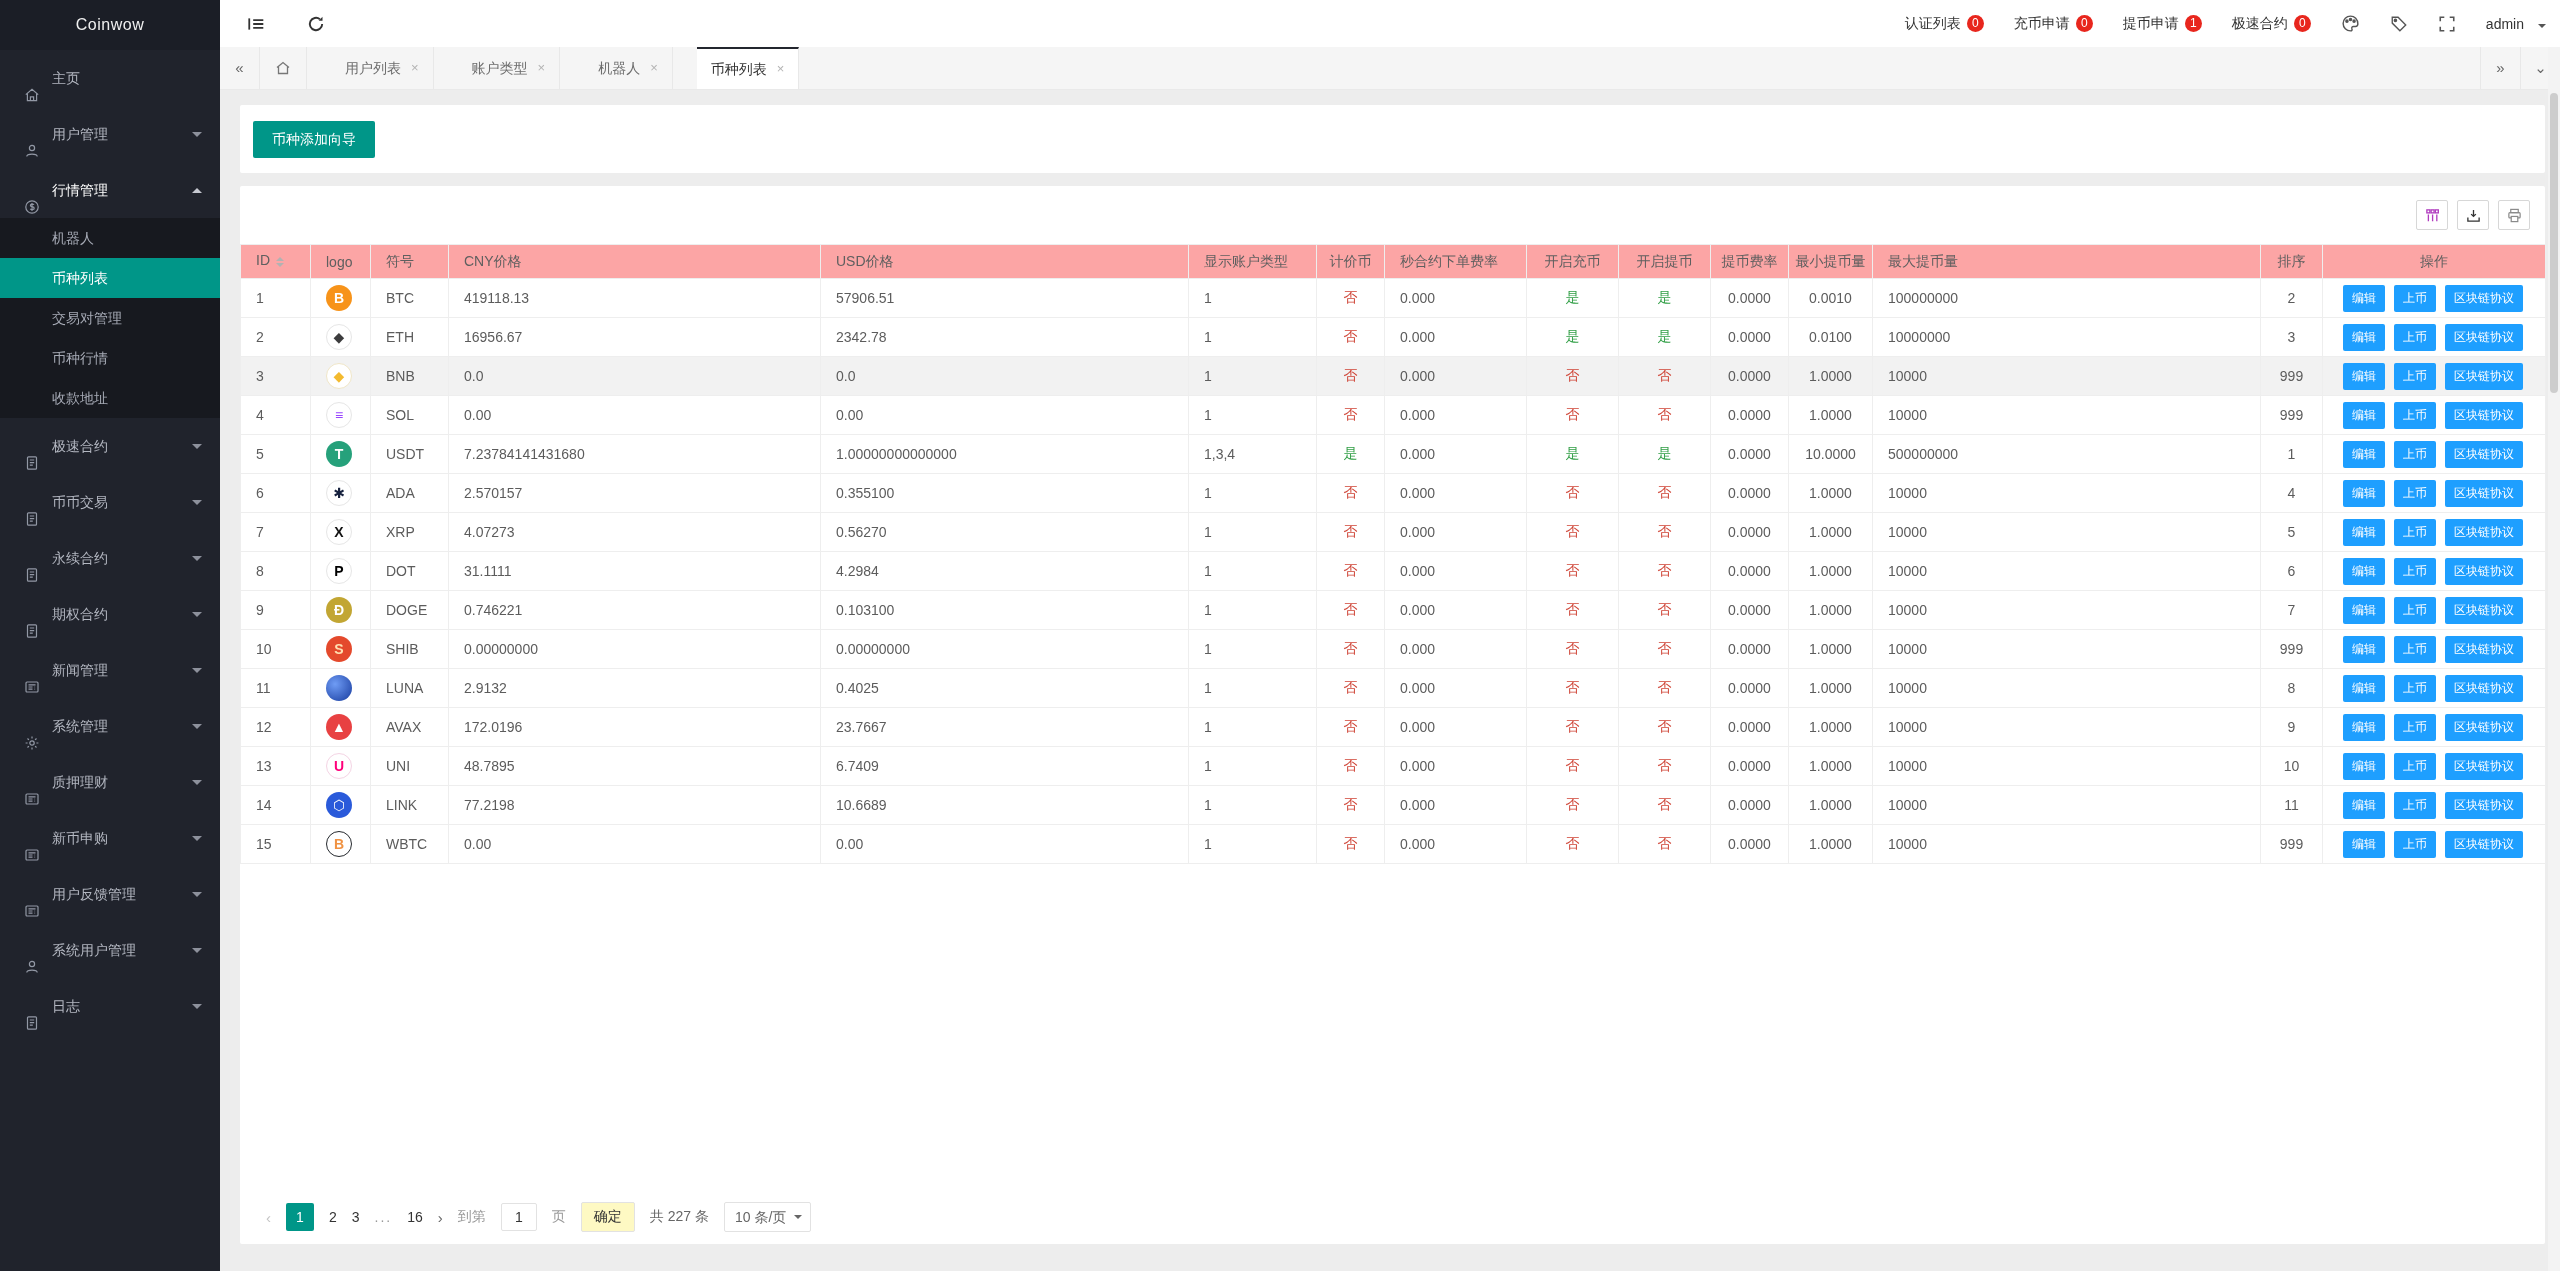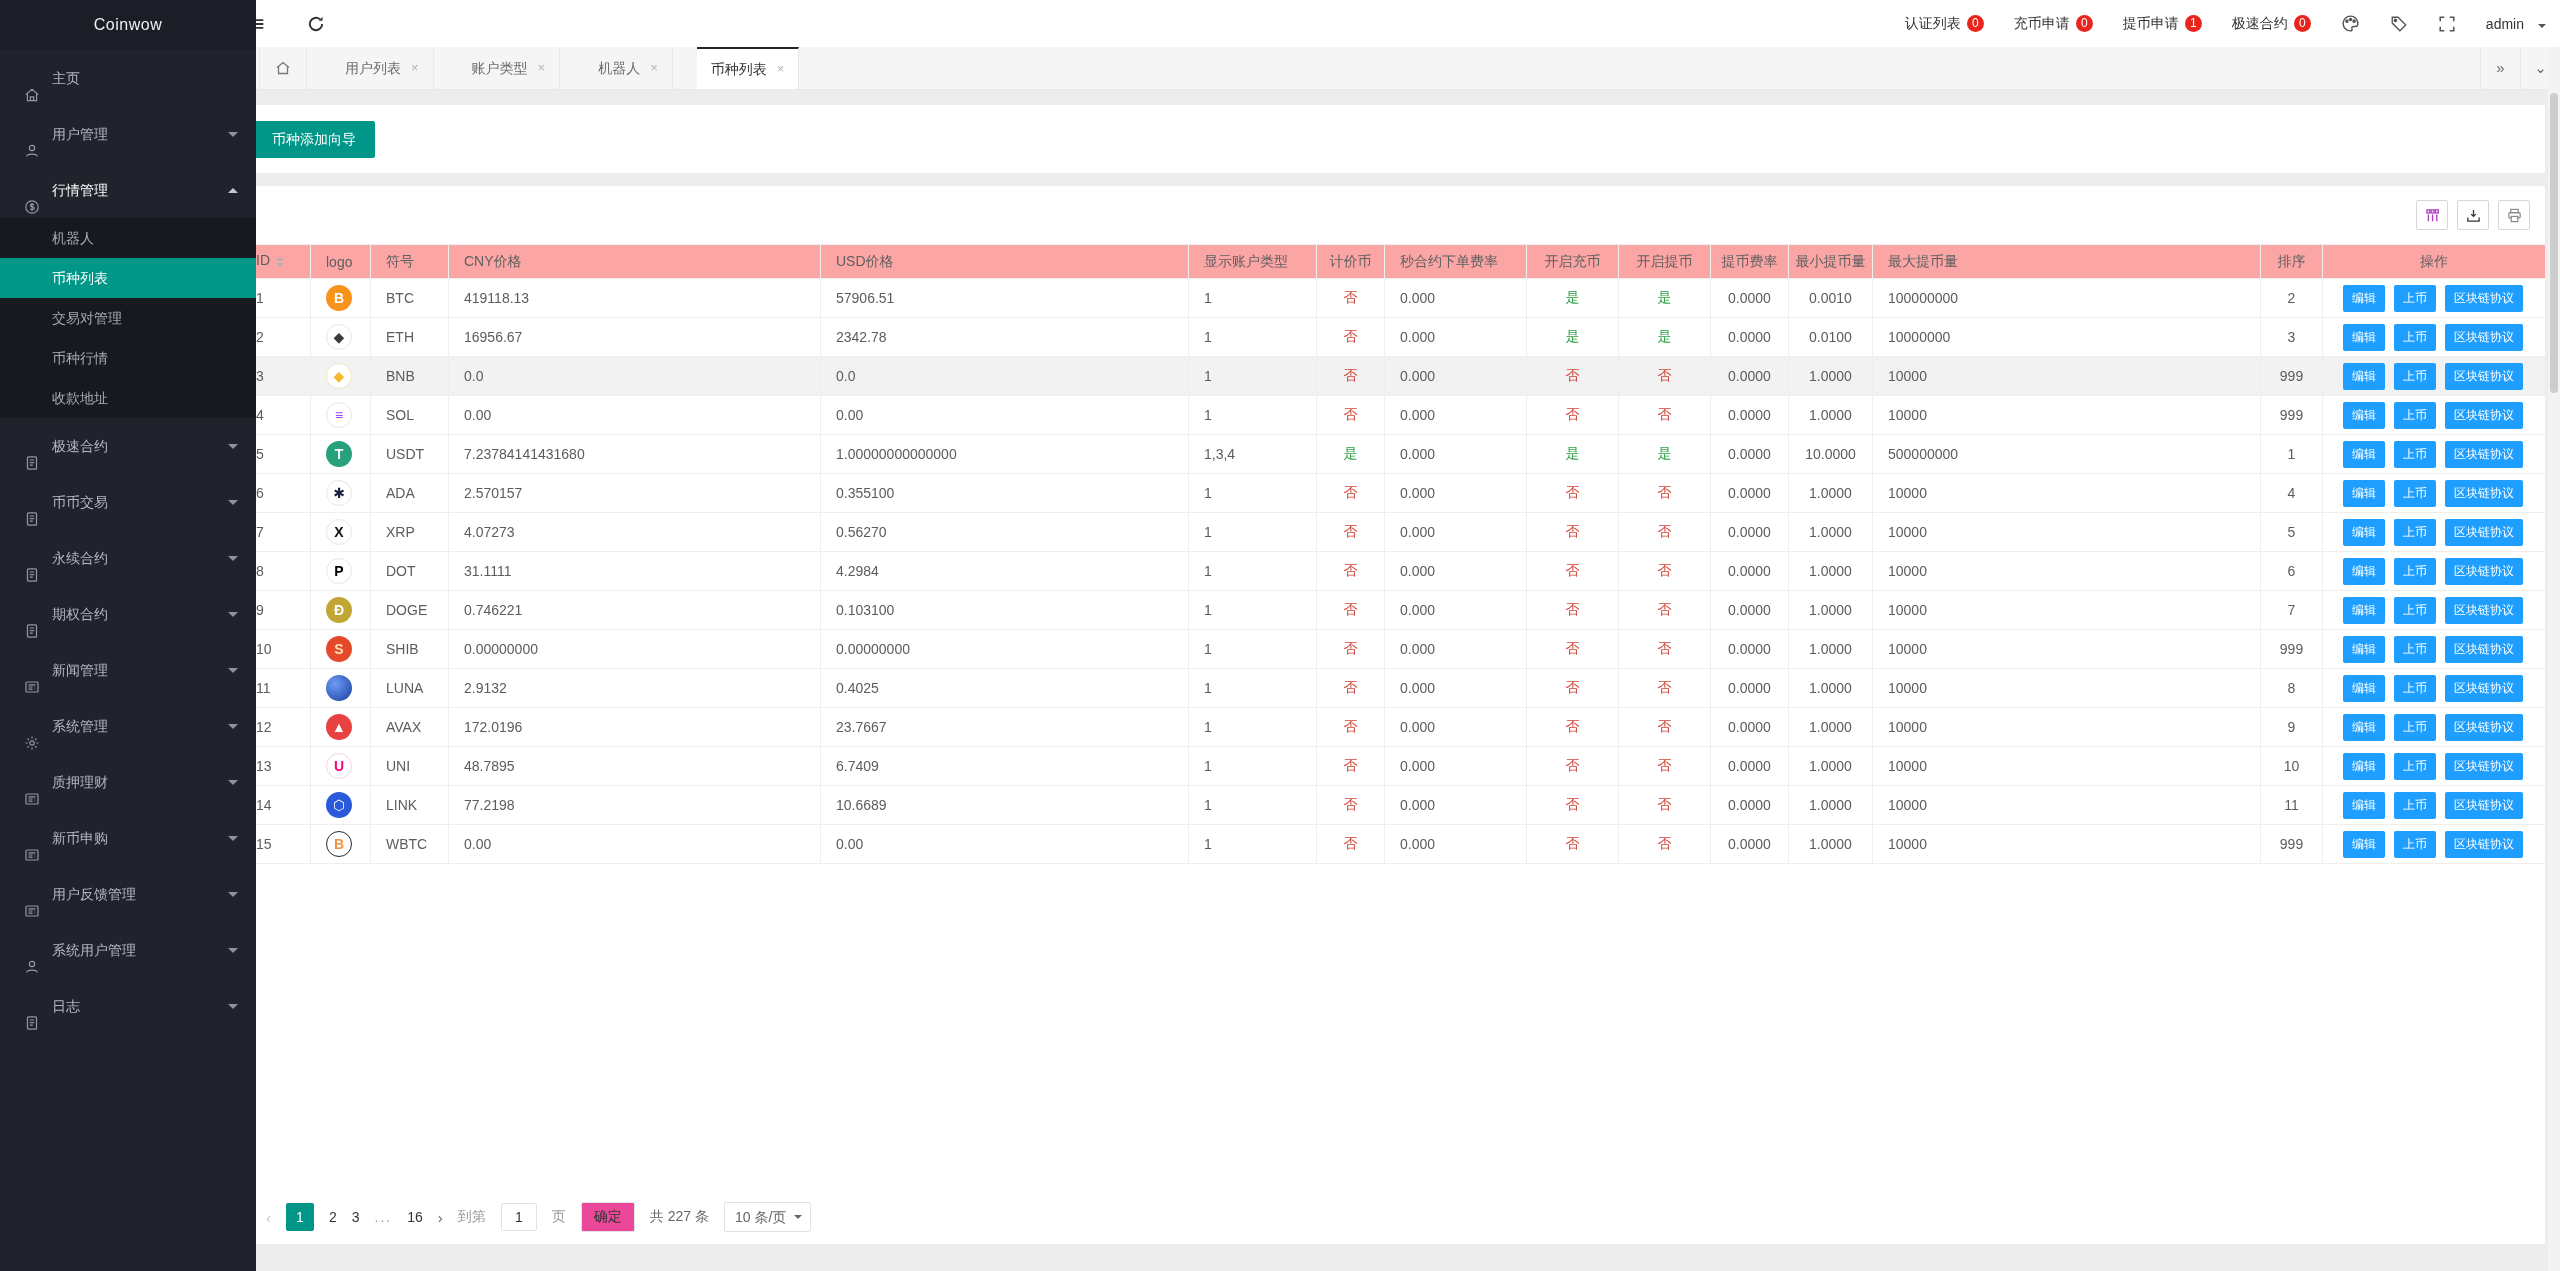--- a/index.html
+++ b/index.html
@@ -1,20 +1,20 @@
 <!DOCTYPE html>
 <html><head>
 <meta charset="utf-8">
 <style>
   * { margin:0; padding:0; box-sizing:border-box; }
   html,body { width:2560px; height:1271px; overflow:hidden; }
   body { font-family:"Liberation Sans","DejaVu Sans",sans-serif; font-size:14px; background:#ededed; color:#333; position:relative; }
 
   
-  .sidebar { position:absolute; left:0; top:0; width:256px; height:1271px; background:#20232c; z-index:5; }
+  .sidebar { position:absolute; left:0; top:0; width:220px; height:1271px; background:#20232c; z-index:5; }
   .logo { height:50px; line-height:50px; text-align:center; color:#f0f0f0; font-size:16px; letter-spacing:.5px; background:#1b1e26; }
   .nav-item { position:relative; height:56px; line-height:56px; color:#b3b7c1; cursor:pointer; }
   .nav-item .nicon { position:absolute; left:24px; top:50%; transform:translateY(-50%); width:16px; height:16px; color:#9298a5; }
   .nav-item .nlabel { padding-left:52px; display:block; }
   .nav-item.open .nlabel { color:#fff; }
   .nav-item .caret { position:absolute; right:18px; top:50%; width:0; height:0; border:5px solid transparent; }
   .caret.down { border-top-color:#8d919c; margin-top:-2px; }
   .caret.up   { border-bottom-color:#c5c8d0; margin-top:-7px; }
   .submenu { background:rgba(0,0,0,.28); }
   .submenu .sub-item { height:40px; line-height:40px; padding-left:52px; color:#a6aab5; cursor:pointer; }
@@ -67,21 +67,21 @@
   td.acts { padding-left:20px; }
 
   
   .pager { position:absolute; left:26px; bottom:12px; display:flex; align-items:center; gap:15px; color:#666; }
   .pg-prev { color:#c4c4c4; font-size:15px; }
   .pg-next { color:#666; font-size:15px; cursor:pointer; }
   .pg-num { cursor:pointer; color:#333; }
   .pg-num.cur { width:28px; height:28px; line-height:28px; text-align:center; background:#009688; color:#fff; border-radius:2px; cursor:default; }
   .pg-dots { color:#999; letter-spacing:2px; }
   .pg-input { width:36px; height:28px; border:1px solid #e2e2e2; border-radius:2px; text-align:center; font-size:14px; color:#333; font-family:inherit; }
-  .pg-btn { height:30px; padding:0 12px; background:#ec4899; border:1px solid #e2e2e2; border-radius:2px; font-size:14px; color:#333; cursor:pointer; font-family:inherit; }
+  .pg-btn { height:30px; padding:0 12px; background:#fef9c3; border:1px solid #e2e2e2; border-radius:2px; font-size:14px; color:#333; cursor:pointer; font-family:inherit; }
   .pg-select { position:relative; height:30px; line-height:28px; border:1px solid #e2e2e2; border-radius:2px; padding:0 24px 0 10px; cursor:pointer; background:#fff; }
   .pg-select .caret { position:absolute; right:8px; top:12px; width:0; height:0; border:4px solid transparent; border-top-color:#666; }
   .dim { color:#999; }
 
   
   .vscroll { position:absolute; right:0; top:47px; bottom:0; width:12px; background:#f3f3f3; }
   .vthumb { position:absolute; left:2px; top:46px; width:8px; height:300px; background:#cdcdcd; border-radius:4px; cursor:pointer; }
 </style>
 </head>
 <body>

